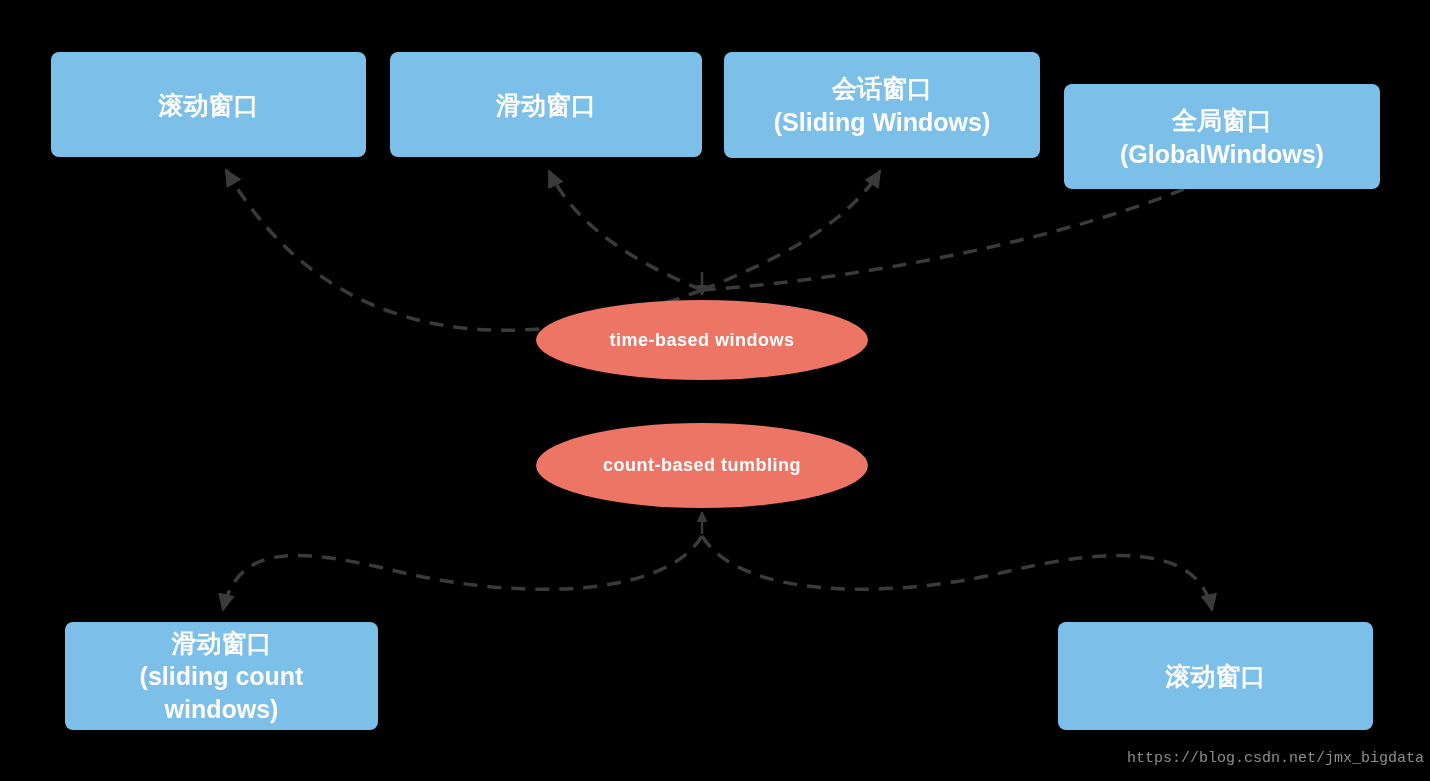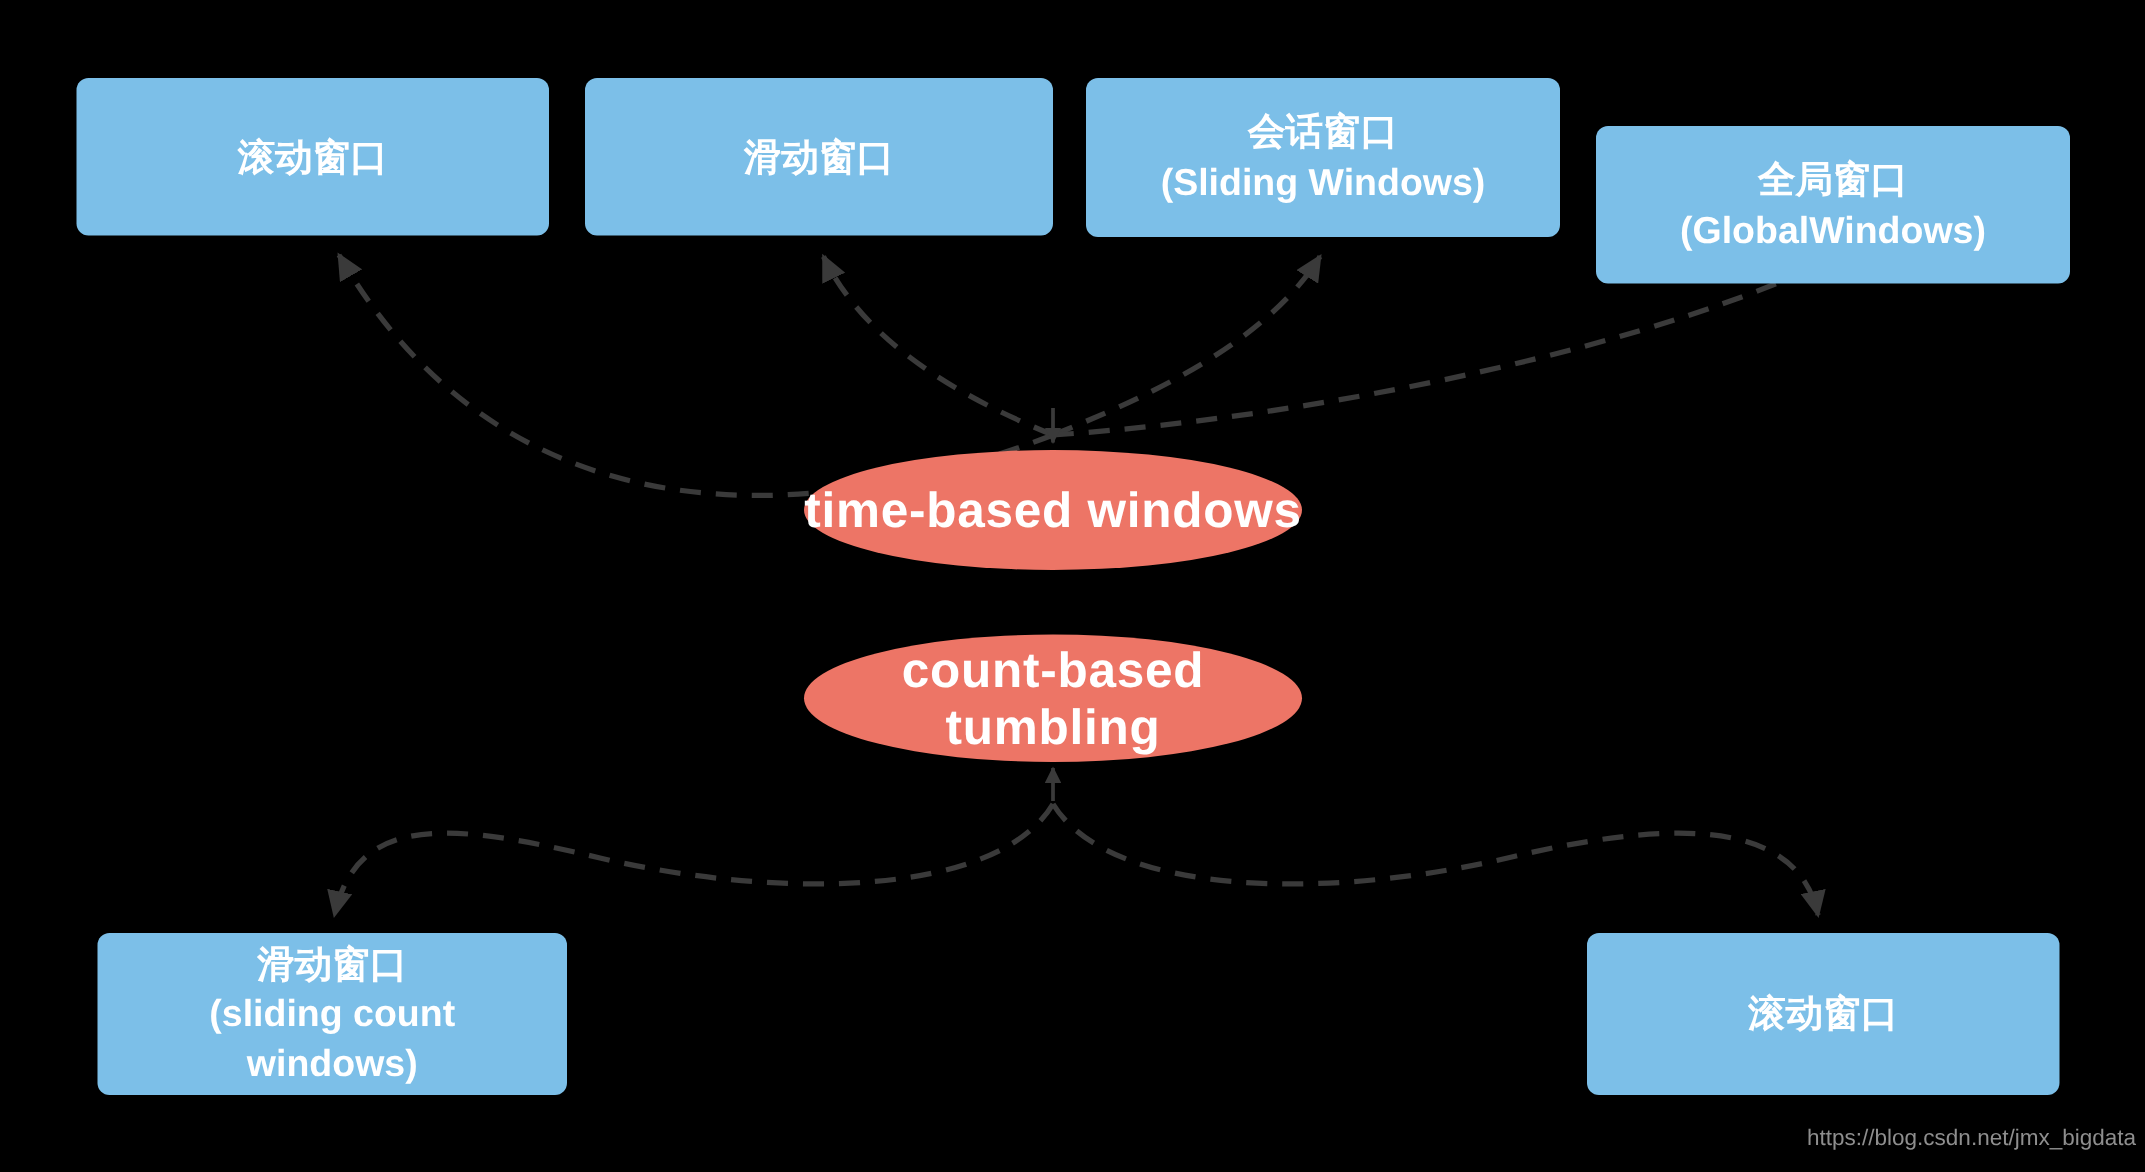--- a/index.html
+++ b/index.html
@@ -33,37 +33,38 @@
   }
   .rect{
     background:var(--box,#7CBFE8);
     border-radius:8px;
     font-size:25px;line-height:34px;
   }
   .rect .en-wrap{display:block;max-width:255px;}
   .ellipse{
     background:var(--ellipse,#ED7566);
     border-radius:50%;
-    font-size:33px;
+    font-size:18px;
     letter-spacing:0.5px;
   }
   .b1{left:51px;top:52px;width:315px;height:105px;}
   .b2{left:390px;top:52px;width:312px;height:105px;}
   .b3{left:724px;top:52px;width:316px;height:106px;}
   .b4{left:1064px;top:52px;width:316px;height:105px;margin-top:32px;}
   .e1{left:536px;top:300px;width:332px;height:80px;}
   .e2{left:536px;top:423px;width:332px;height:85px;}
   .bb1{left:65px;top:622px;width:313px;height:108px;line-height:33px;}
   .bb2{left:1058px;top:622px;width:315px;height:108px;line-height:33px;}
   .watermark{
     position:absolute;
     right:6px;bottom:14px;
     color:var(--wm,#8E8E8E);
     font-size:15px;
     font-weight:normal;
+    font-family:Liberation Mono, monospace;
   }
 </style>
 </head>
 <body>
 
 <div class="stage">
 
   <svg class="arrow-layer" viewBox="0 0 1430 781" xmlns="http://www.w3.org/2000/svg">
     <defs>
       <marker id="ah" markerUnits="userSpaceOnUse" markerWidth="20" markerHeight="17" refX="16" refY="8.5" orient="auto">

